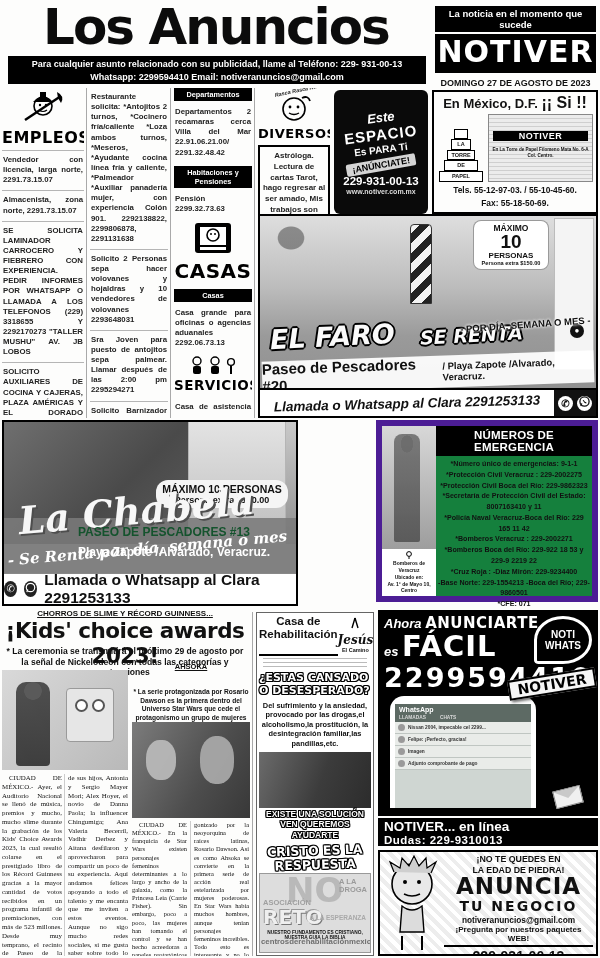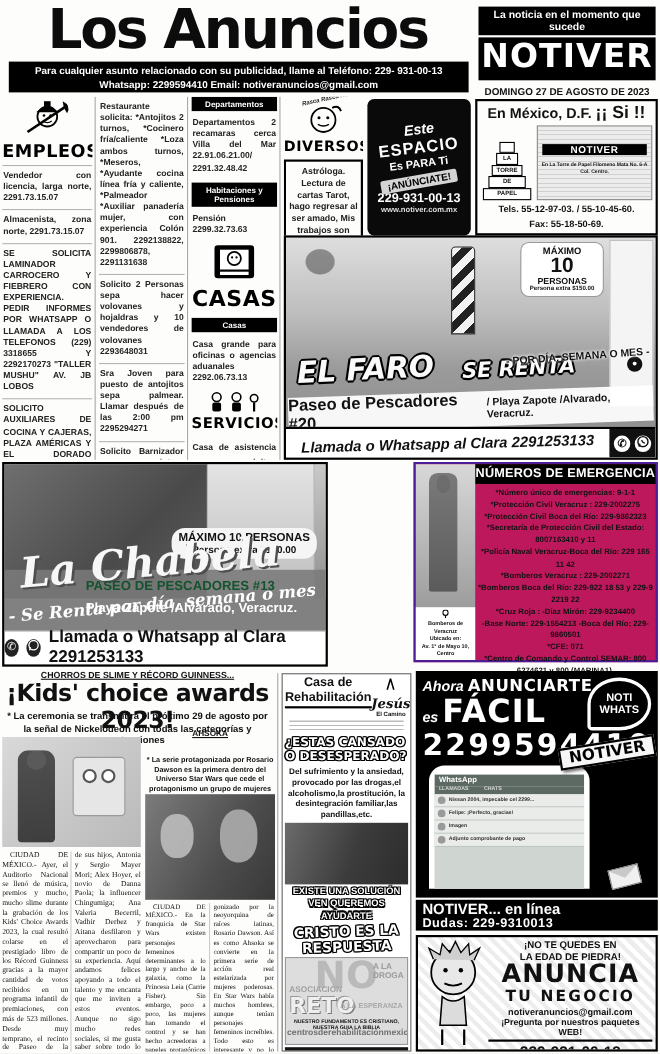--- a/index.html
+++ b/index.html
@@ -71,21 +71,21 @@
   .chpaseo{position:absolute;right:6px;top:7px;width:212px;color:#14532d;font-weight:900;font-size:12px;text-align:left;}
   .chplaya{position:absolute;right:6px;top:27px;width:212px;color:#fff;font-weight:bold;font-size:12px;text-align:left;}
   .chrenta{position:absolute;left:4px;bottom:1px;color:#fff;font-family:"DejaVu Serif",serif;font-style:italic;font-weight:bold;font-size:15px;transform:rotate(-5deg);}
   .maximo2{position:absolute;right:8px;top:58px;width:128px;background:#f5f5f5;border-radius:12px;text-align:center;padding:3px 2px;}
   .mx2a{font-size:10.5px;font-weight:900;}
   .mx2b{font-size:9px;font-weight:900;}
   .chstrip{position:absolute;left:0;right:0;bottom:0;height:30px;background:#fff;border-top:1px solid #888;display:flex;align-items:center;justify-content:center;gap:7px;}
   .chcall{font-weight:900;font-size:15.5px;}
   .cicon-d{width:16px;height:16px;border-radius:50%;background:#222;color:#fff;font-size:10px;line-height:16px;text-align:center;}
   
-  .emerg{left:376px;top:420px;width:222px;height:182px;border:2px solid #4c1d95;box-sizing:border-box;display:flex;background:#be185d;}
+  .emerg{left:376px;top:420px;width:222px;height:182px;border:6px solid #4c1d95;box-sizing:border-box;display:flex;background:#15803d;}
   .em-photo{width:54px;position:relative;background:linear-gradient(180deg,#d8d8d8,#9f9f9f 70%,#8d8d8d);}
   .statue{position:absolute;left:12px;top:8px;width:26px;height:108px;background:radial-gradient(ellipse 10px 14px at 50% 10px,#5c5c5c 60%,transparent 62%),linear-gradient(#6a6a6a,#4f4f4f);border-radius:8px 8px 2px 2px;opacity:.85;}
   .em-cap{position:absolute;left:0;right:0;bottom:0;background:#fff;font-size:5px;font-weight:bold;text-align:center;line-height:1.35;padding:2px 1px;}
   .em-right{flex:1;display:flex;flex-direction:column;}
   .em-title{background:#000;color:#fff;font-weight:900;font-size:11.5px;text-align:center;padding:3px 0;letter-spacing:.2px;}
   .em-lines{padding:3px 2px;font-size:7.1px;font-weight:bold;text-align:center;line-height:1.52;}
   
   .kicker{left:0;top:609px;width:250px;text-align:center;font-size:8px;font-weight:900;text-decoration:underline;}
   .kids-head{left:0;top:618px;width:250px;text-align:center;font-family:"DejaVu Sans",sans-serif;font-weight:900;font-size:21.5px;letter-spacing:-.5px;}
   .kids-deck{left:2px;top:646px;width:246px;text-align:center;font-size:8.6px;font-weight:bold;line-height:1.25;}
@@ -99,21 +99,21 @@
   
   .ah-kick{left:132px;top:662px;width:118px;text-align:center;font-size:7.5px;font-weight:900;text-decoration:underline;}
   .ah-head{left:132px;top:671px;width:118px;text-align:center;font-family:"DejaVu Sans",sans-serif;font-weight:900;font-size:12px;letter-spacing:-.3px;}
   .ah-deck{left:132px;top:688px;width:118px;text-align:center;font-size:6.6px;font-weight:bold;line-height:1.3;}
   .ah-photo{left:132px;top:722px;width:118px;height:96px;background:linear-gradient(120deg,#7c7c7c,#4d4d4d 60%,#383838);overflow:hidden;}
   .face1{position:absolute;left:14px;top:18px;width:30px;height:40px;border-radius:45%;background:#bdbdbd;opacity:.9;}
   .face2{position:absolute;right:16px;top:14px;width:34px;height:48px;border-radius:45%;background:#a8a8a8;opacity:.95;}
   
   .rehab{left:256px;top:612px;width:118px;height:344px;border:1px solid #666;box-sizing:border-box;padding:2px;overflow:hidden;background:#fff;}
   .rh-titlewrap{display:flex;align-items:flex-start;}
-  .rh-title{flex:1;text-align:center;font-weight:900;font-size:11.5px;line-height:1.1;border-bottom:2px solid #000;padding-bottom:2px;}
+  .rh-title{flex:1;text-align:center;font-weight:900;font-size:11.5px;line-height:1.1;border-bottom:2px solid #000;padding-bottom:14px;}
   .rh-jesus{width:38px;text-align:center;}
   .rh-j1{font-family:"DejaVu Serif",serif;font-style:italic;font-weight:bold;font-size:12px;}
   .rh-j2{font-size:5.5px;font-weight:bold;}
   .fineprint{height:12px;margin:2px 4px;background:repeating-linear-gradient(#bbb 0 1px,transparent 1px 4px);}
   .outline{color:#fff;text-shadow:-1px -1px 0 #000,1px -1px 0 #000,-1px 1px 0 #000,1px 1px 0 #000,0 -1px 0 #000,0 1px 0 #000,-1px 0 0 #000,1px 0 0 #000;}
   .rh-q{font-family:"DejaVu Sans",sans-serif;font-weight:900;font-size:11px;line-height:1.15;}
   .rh-body{text-align:center;font-size:7.4px;font-weight:900;line-height:1.3;margin:3px 0;}
   .rh-photo{height:56px;background:linear-gradient(110deg,#6b6b6b,#3c3c3c 55%,#2c2c2c);margin:1px 0;}
   .rh-sol{text-align:center;font-weight:900;font-size:8.5px;line-height:1.25;}
   .rh-cristo{text-align:center;font-family:"DejaVu Sans",sans-serif;font-weight:900;font-size:12.5px;line-height:1.1;transform:rotate(-2deg);margin:3px 0 2px;}

